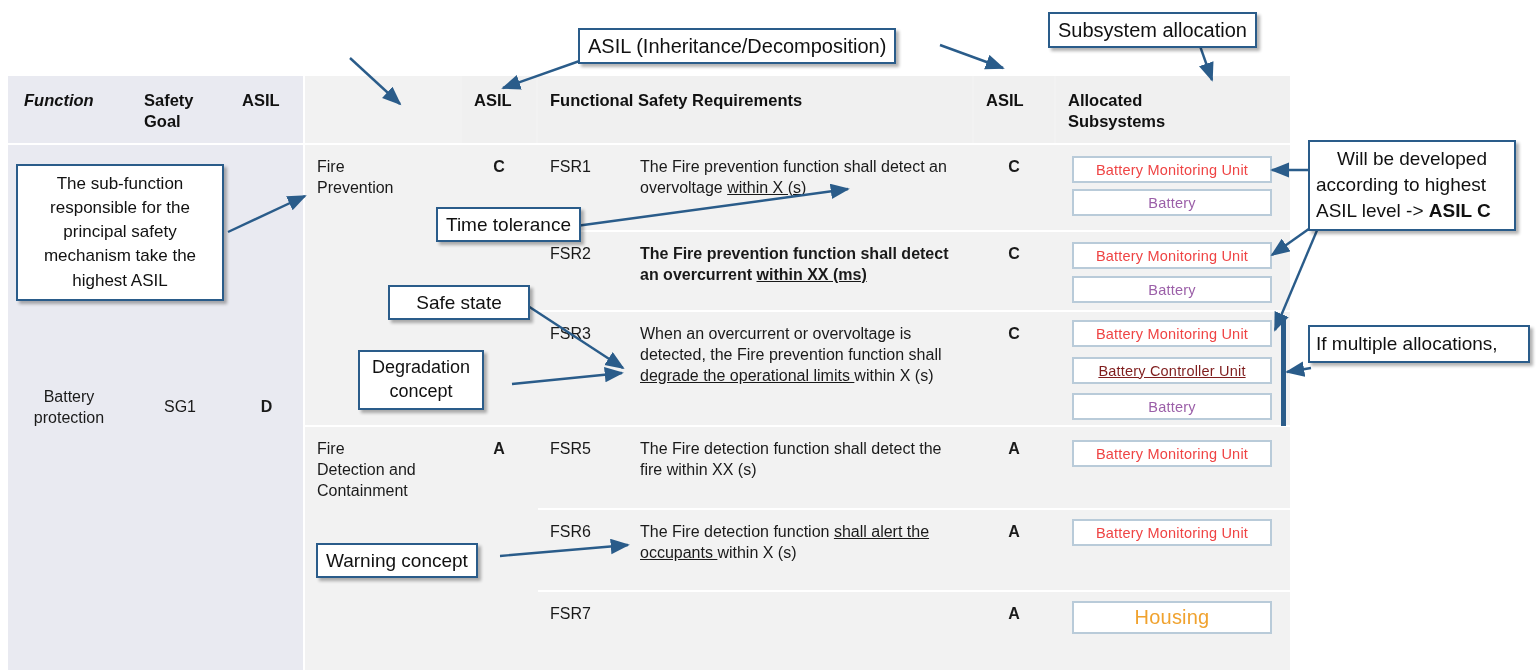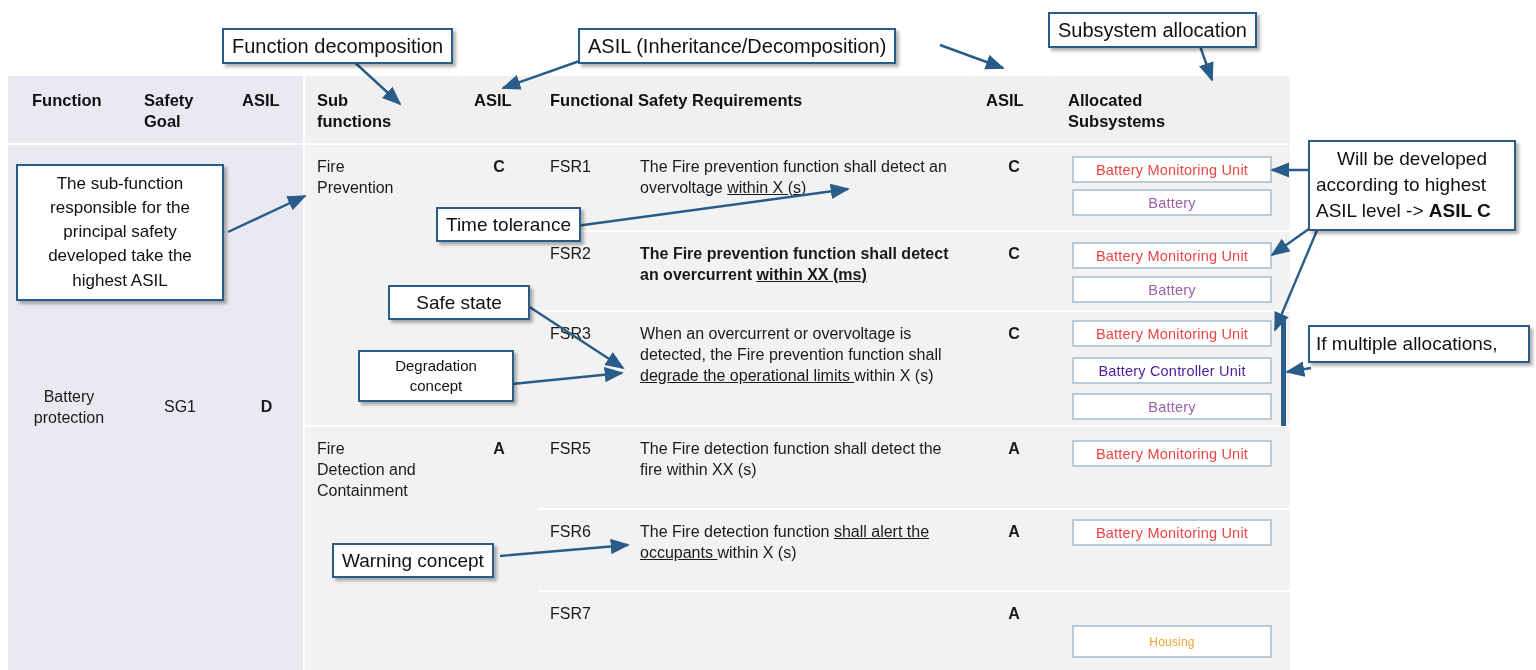--- a/index.html
+++ b/index.html
@@ -47,22 +47,22 @@
     height:27px;width:200px;
     background:#ffffff;
     border:2px solid #b9cbd9;
     display:flex;align-items:center;justify-content:center;
     font-size:14.5px;
     letter-spacing:.2px;
     white-space:nowrap;
   }
   .chip.bmu{color:#ef4444;}
   .chip.batt{color:#9b5fa8;}
-  .chip.bcu{color:#4c1d95;}
-  .chip.house{color:#f0a22e;font-size:12px;margin-top:24px;}
+  .chip.bcu{color:#7f1d1d;text-decoration:underline;}
+  .chip.house{color:#f0a22e;font-size:20px;}
 
   
   .callout{
     position:absolute;box-sizing:border-box;
     background:#ffffff;
     border:2px solid #2a5c8a;
     color:#111;
     font-size:20px;
     line-height:1.32;
     padding:3px 8px;
@@ -82,33 +82,29 @@
 <body>
 
 <div id="stage">
 
   <div class="tbl">
 
     <div class="cell" style="left:0;top:0;width:295px;height:594px;background:#e9eaf1;"></div>
 
     <div class="cell" style="left:297px;top:0;width:985px;height:594px;background:#f2f2f2;"></div>
 
-    <div class="cell hdr" style="left:12px;top:0;width:122px;height:67px;">
+    <div class="cell hdr" style="left:4px;top:0;width:122px;height:67px;font-style:italic;">
       <div>Function</div>
     </div>
     <div class="cell hdr" style="left:124px;top:0;width:96px;height:67px;">
       <div>Safety</div>
       <div>Goal</div>
     </div>
     <div class="cell hdr" style="left:222px;top:0;width:73px;height:67px;">
       <div>ASIL</div>
-    </div>
-    <div class="cell hdr light" style="left:297px;top:0;width:155px;height:67px;">
-      <div>Sub</div>
-      <div>functions</div>
     </div>
     <div class="cell hdr light" style="left:454px;top:0;width:74px;height:67px;">
       <div>ASIL</div>
     </div>
     <div class="cell hdr light" style="left:530px;top:0;width:434px;height:67px;">
       <div>Functional Safety Requirements</div>
     </div>
     <div class="cell hdr light" style="left:966px;top:0;width:80px;height:67px;">
       <div>ASIL</div>
     </div>
@@ -282,50 +278,47 @@
       <path d="M1310,170 L1272,170"></path>
 
       <path d="M1313,226 L1272,255"></path>
 
       <path d="M1318,228 L1275,330"></path>
 
       <path d="M1311,368 L1287,372"></path>
     </g>
   </svg>
 
-  <div class="callout" style="left:222px;top:28px;">
-    <span>Function decomposition</span>
-  </div>
 
   <div class="callout" style="left:1048px;top:12px;">
     <span>Subsystem allocation</span>
   </div>
 
   <div class="callout" style="left:578px;top:28px;">
     <span>ASIL (Inheritance/Decomposition)</span>
   </div>
 
   <div class="callout multi" style="left:16px;top:164px;width:208px;font-size:17px;line-height:1.42;padding:6px 8px;">
-    <span>The sub-function responsible for the principal safety developed take the highest ASIL</span>
+    <span>The sub-function responsible for the principal safety mechanism take the highest ASIL</span>
   </div>
 
   <div class="callout" style="left:436px;top:207px;font-size:19px;">
     <span>Time tolerance</span>
   </div>
 
   <div class="callout" style="left:388px;top:285px;width:142px;text-align:center;font-size:19px;">
     <span>Safe state</span>
   </div>
 
-  <div class="callout multi" style="left:358px;top:350px;width:156px;font-size:15px;line-height:1.32;padding:4px 6px;">
+  <div class="callout multi" style="left:358px;top:350px;width:126px;font-size:18px;line-height:1.32;padding:4px 6px;">
     <div>Degradation</div>
     <div>concept</div>
   </div>
 
-  <div class="callout" style="left:332px;top:543px;font-size:19px;">
+  <div class="callout" style="left:316px;top:543px;font-size:19px;">
     <span>Warning concept</span>
   </div>
 
   <div class="callout left" style="left:1308px;top:140px;width:208px;font-size:19px;line-height:1.38;padding:4px 6px;">
     <div style="text-align:center;">Will be developed</div>
     <div>according to highest</div>
     <div><span>ASIL level -&gt; </span><b>ASIL C</b></div>
   </div>
 
   <div class="callout left" style="left:1308px;top:325px;width:222px;font-size:19px;line-height:1.38;padding:4px 6px;">

